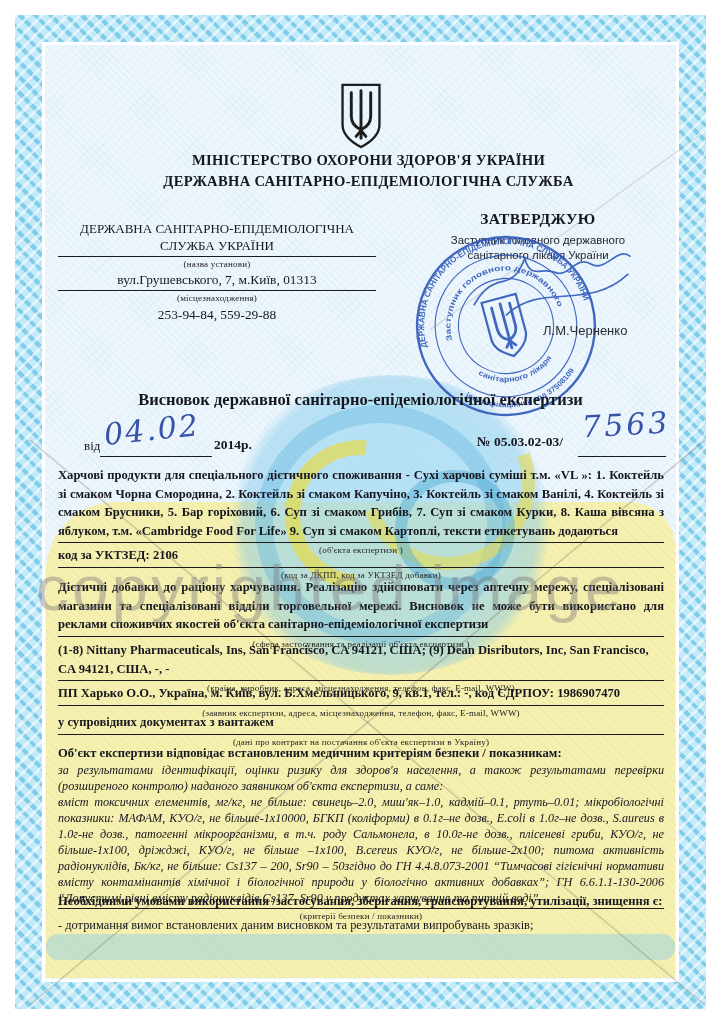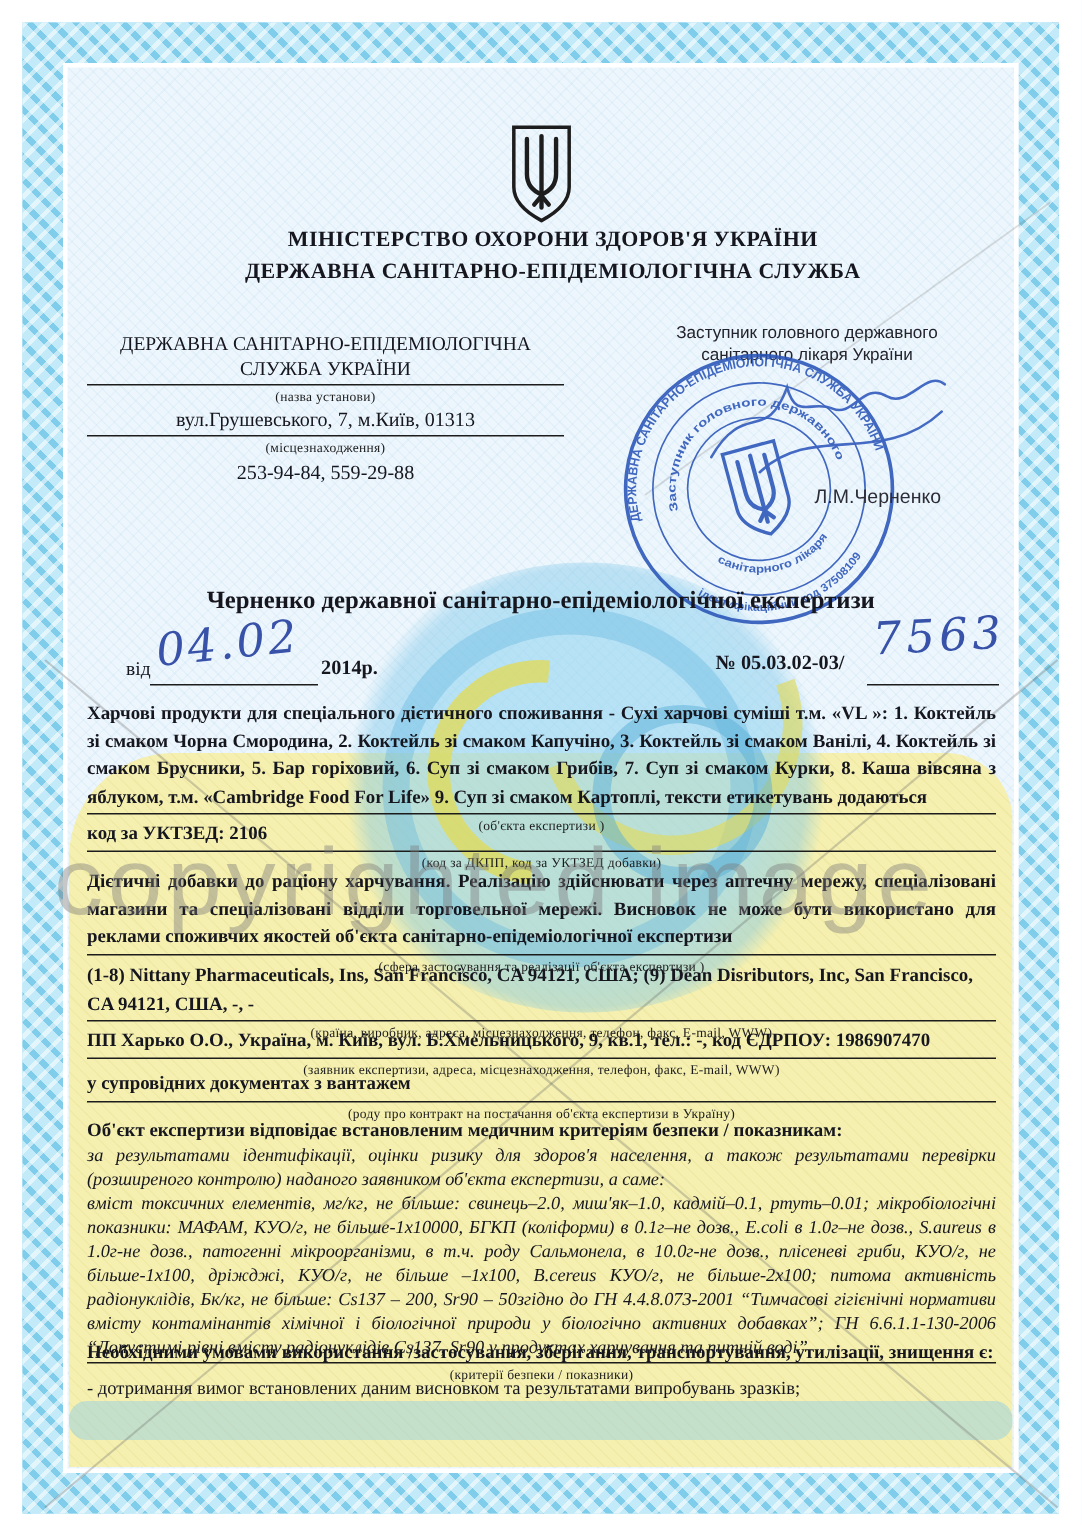--- a/index.html
+++ b/index.html
@@ -103,20 +103,21 @@
 
     <div id="issuer" class="abs">
       <div class="nm fld-line">ДЕРЖАВНА САНІТАРНО-ЕПІДЕМІОЛОГІЧНА СЛУЖБА УКРАЇНИ</div>
       <div class="caption">(назва установи)</div>
       <div class="addr fld-line">вул.Грушевського, 7,  м.Київ, 01313</div>
       <div class="caption">(місцезнаходження)</div>
       <div class="ph">253-94-84, 559-29-88</div>
     </div>
 
     <div id="approval" class="abs">
+      <div class="lbl">ЗАТВЕРДЖУЮ</div>
       <div class="ln" style="margin-top:5px;">Заступник головного державного</div>
       <div class="ln">санітарного лікаря України</div>
     </div>
 
     <svg id="stamp" class="abs" viewBox="0 0 190 190">
       <defs>
         <path id="arcOT" d="M 14 95 A 81 81 0 1 1 176 95"></path>
         <path id="arcOB" d="M 38 152 A 81 81 0 0 0 152 152"></path>
         <path id="arcIT" d="M 40 95 A 55 55 0 1 1 150 95"></path>
         <path id="arcIB" d="M 56 134 A 55 55 0 0 0 134 134"></path>
@@ -142,21 +143,21 @@
 
     <svg id="signature" class="abs" viewBox="0 0 170 95">
       <g fill="none" stroke="#3b63c0" stroke-width="1.7" stroke-linecap="round">
         <path d="M8,68 C30,30 44,60 58,22 C64,44 74,30 88,36 C102,42 108,18 124,28 C138,36 150,10 162,20"></path>
         <path d="M40,78 C75,45 120,75 160,38"></path>
       </g>
     </svg>
 
     <div id="approver-name" class="abs">Л.М.Черненко</div>
 
-    <div id="title" class="abs center">Черненко державної санітарно-епідеміологічної експертизи</div>
+    <div id="title" class="abs center">Висновок державної санітарно-епідеміологічної експертизи</div>
 
     <div id="vid" class="abs">від</div>
     <div id="hw-date" class="abs hand">04.02</div>
     <div class="rule" style="left:100px;top:456px;width:112px;"></div>
     <div id="year" class="abs">2014р.</div>
     <div id="nolabel" class="abs">№ 05.03.02-03/</div>
     <div id="hw-num" class="abs hand">7563</div>
     <div class="rule" style="left:578px;top:456px;width:88px;"></div>
 
     <div class="field" style="top:466px;">
@@ -179,21 +180,21 @@
       <div class="caption">(країна, виробник, адреса,  місцезнаходження,  телефон, факс, E-mail, WWW)</div>
     </div>
 
     <div class="field" style="top:684px;">
       <div class="ftext b fld-line fone">ПП Харько О.О., Україна, м. Київ, вул. Б.Хмельницького, 9, кв.1, тел.: -, код ЄДРПОУ: 1986907470</div>
       <div class="caption">(заявник експертизи, адреса,  місцезнаходження,  телефон, факс, E-mail, WWW)</div>
     </div>
 
     <div class="field" style="top:713px;">
       <div class="ftext b fld-line fone">у супровідних документах з вантажем</div>
-      <div class="caption">(роду про контракт на постачання об'єкта експертизи в Україну)</div>
+      <div class="caption">(дані про контракт на постачання об'єкта експертизи в Україну)</div>
     </div>
 
     <div class="field" id="safety" style="top:745px;">
       <div class="hd">Об'єкт експертизи  відповідає  встановленим  медичним критеріям безпеки / показникам:</div>
       <div class="ftext prewrap fld-line">за результатами ідентифікації, оцінки ризику для здоров'я населення, а також результатами перевірки (розширеного контролю) наданого заявником об'єкта експертизи, а саме:
 вміст токсичних елементів, мг/кг, не більше: свинець–2.0, миш'як–1.0, кадмій–0.1, ртуть–0.01; мікробіологічні показники: МАФАМ, КУО/г, не більше-1х10000, БГКП (коліформи) в 0.1г–не дозв., E.coli в 1.0г–не дозв., S.aureus в 1.0г-не дозв., патогенні мікроорганізми, в т.ч. роду Сальмонела, в 10.0г-не дозв., плісеневі гриби, КУО/г, не більше-1х100, дріжджі, КУО/г, не більше –1х100, B.cereus КУО/г, не більше-2х100; питома активність радіонуклідів, Бк/кг, не більше: Cs137 – 200, Sr90 – 50згідно до ГН 4.4.8.073-2001 “Тимчасові гігієнічні нормативи вмісту контамінантів хімічної і біологічної природи у біологічно активних добавках”; ГН 6.6.1.1-130-2006 “Допустимі рівні вмісту радіонуклідів Cs137, Sr90 у продуктах харчування та питній воді”</div>
       <div class="caption">(критерії безпеки / показники)</div>
     </div>
 
     <div class="field" id="conditions" style="top:892px;">

